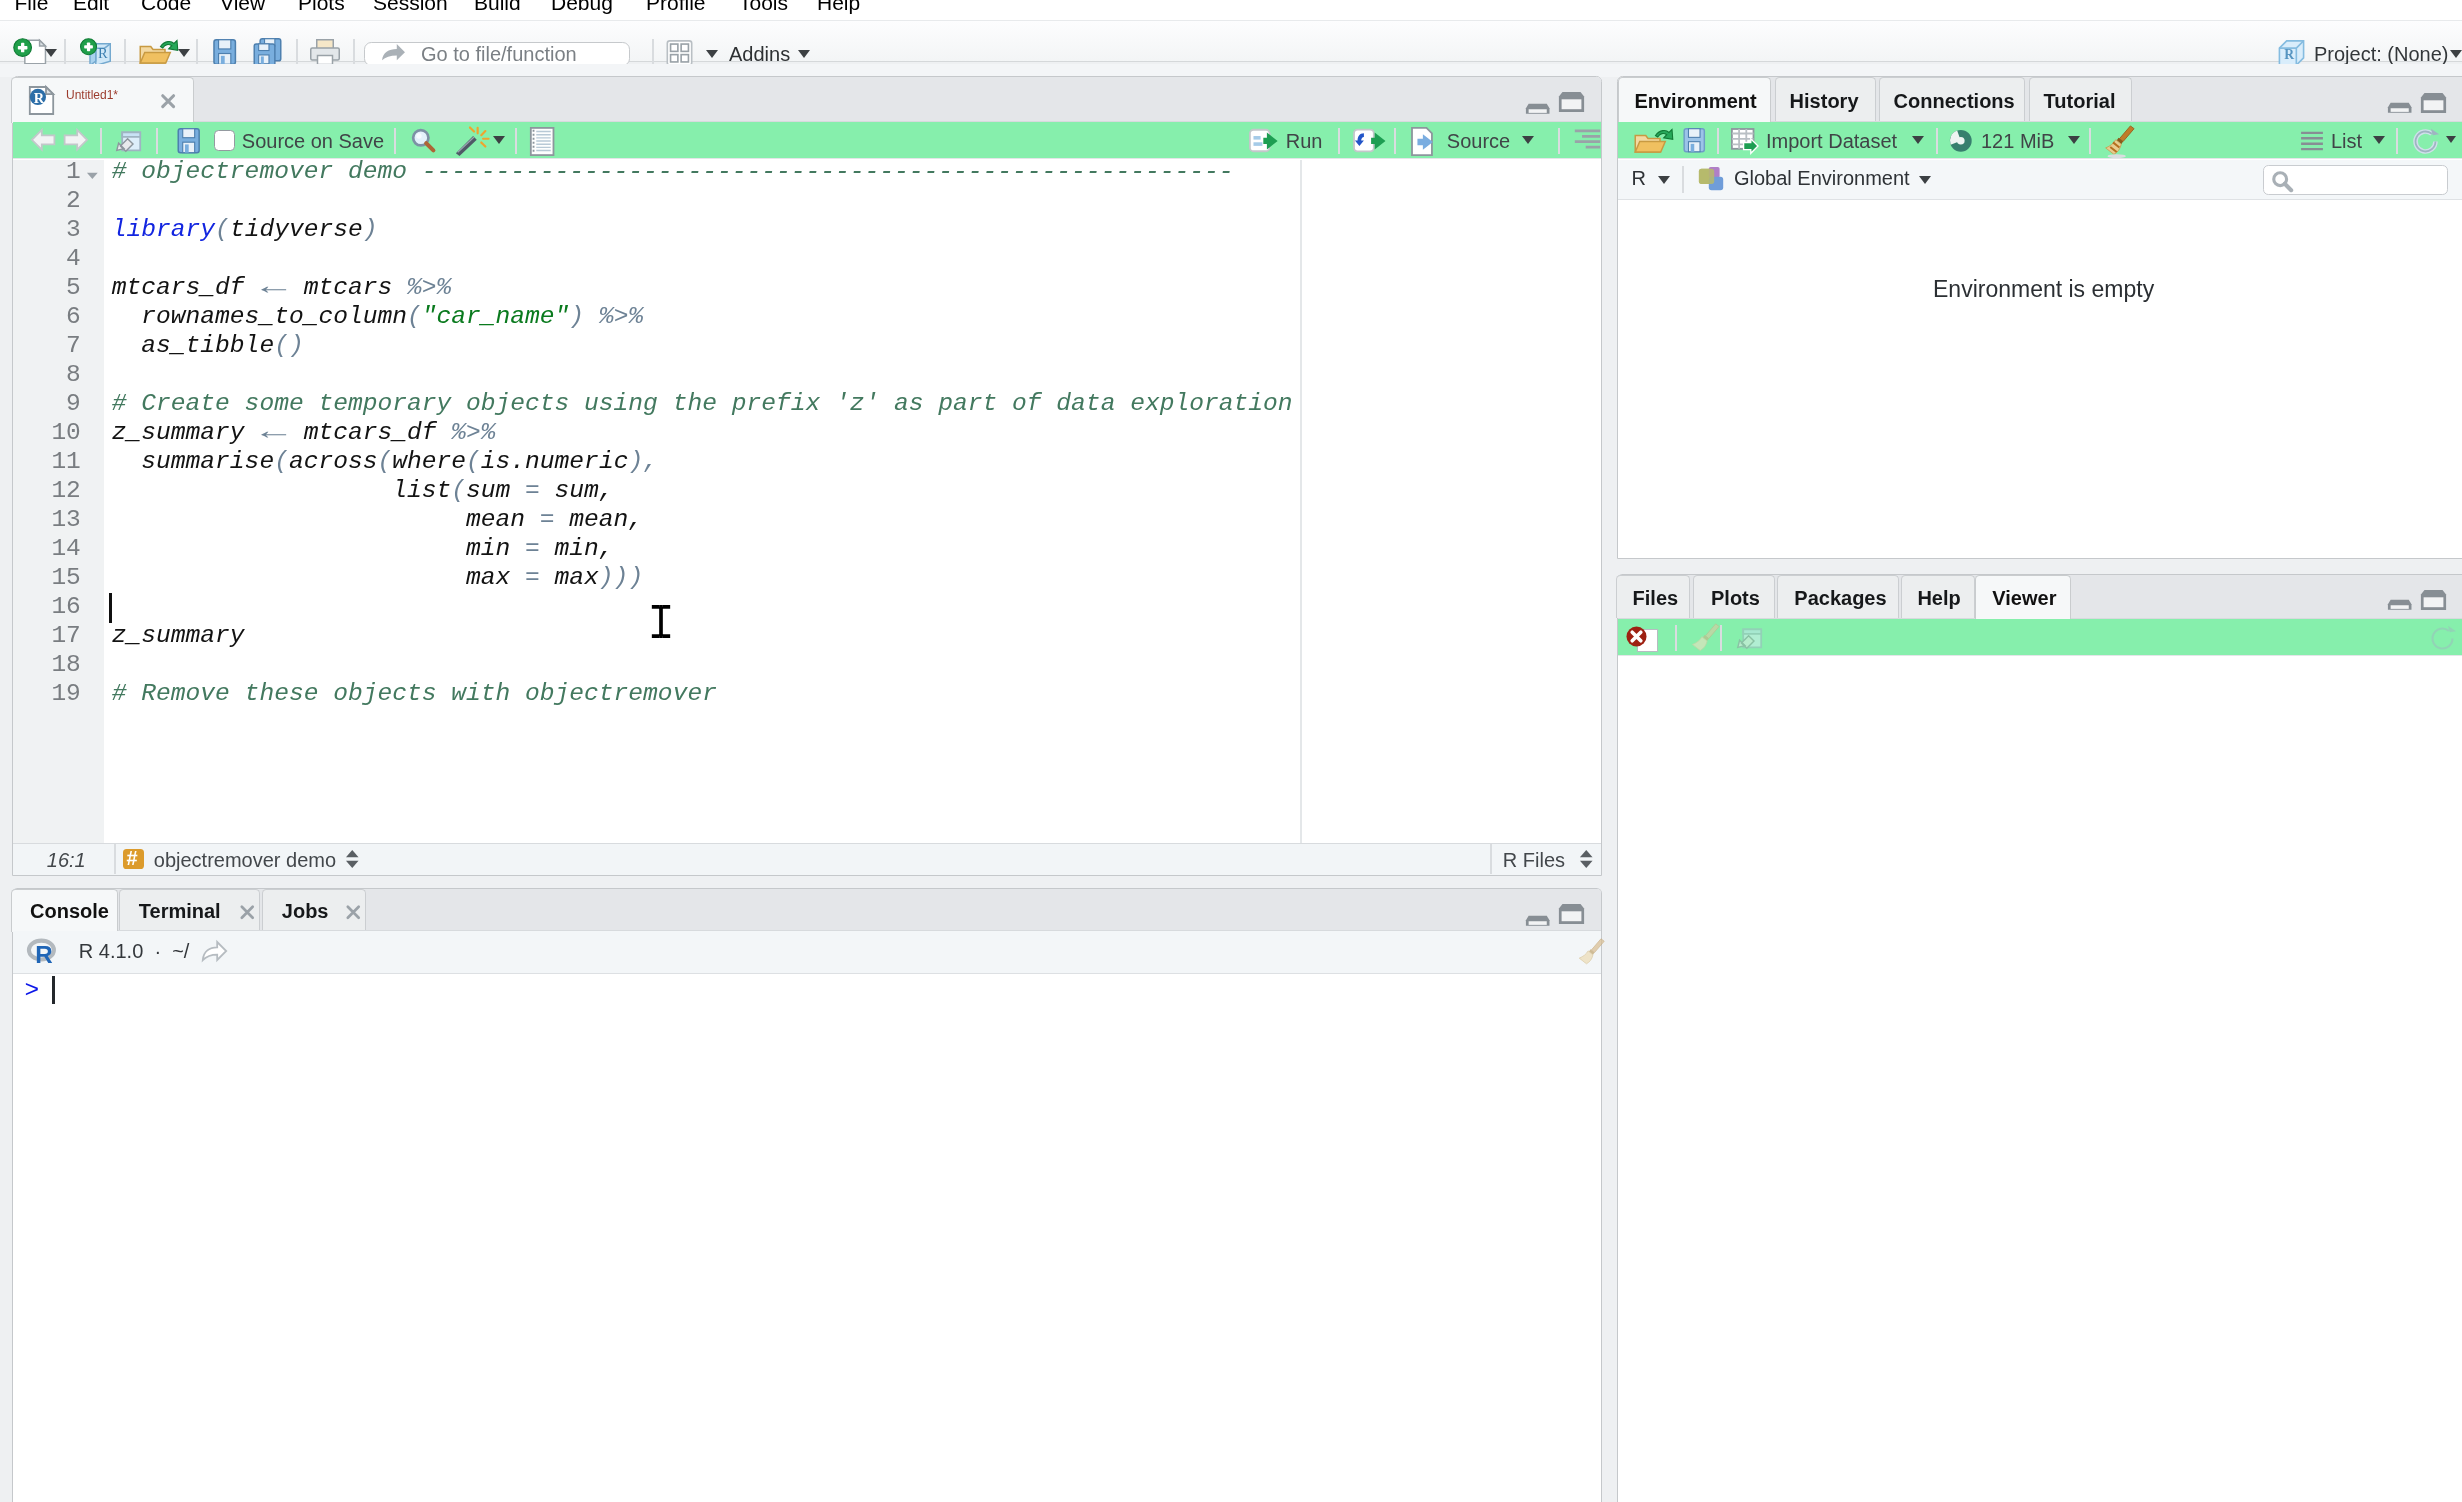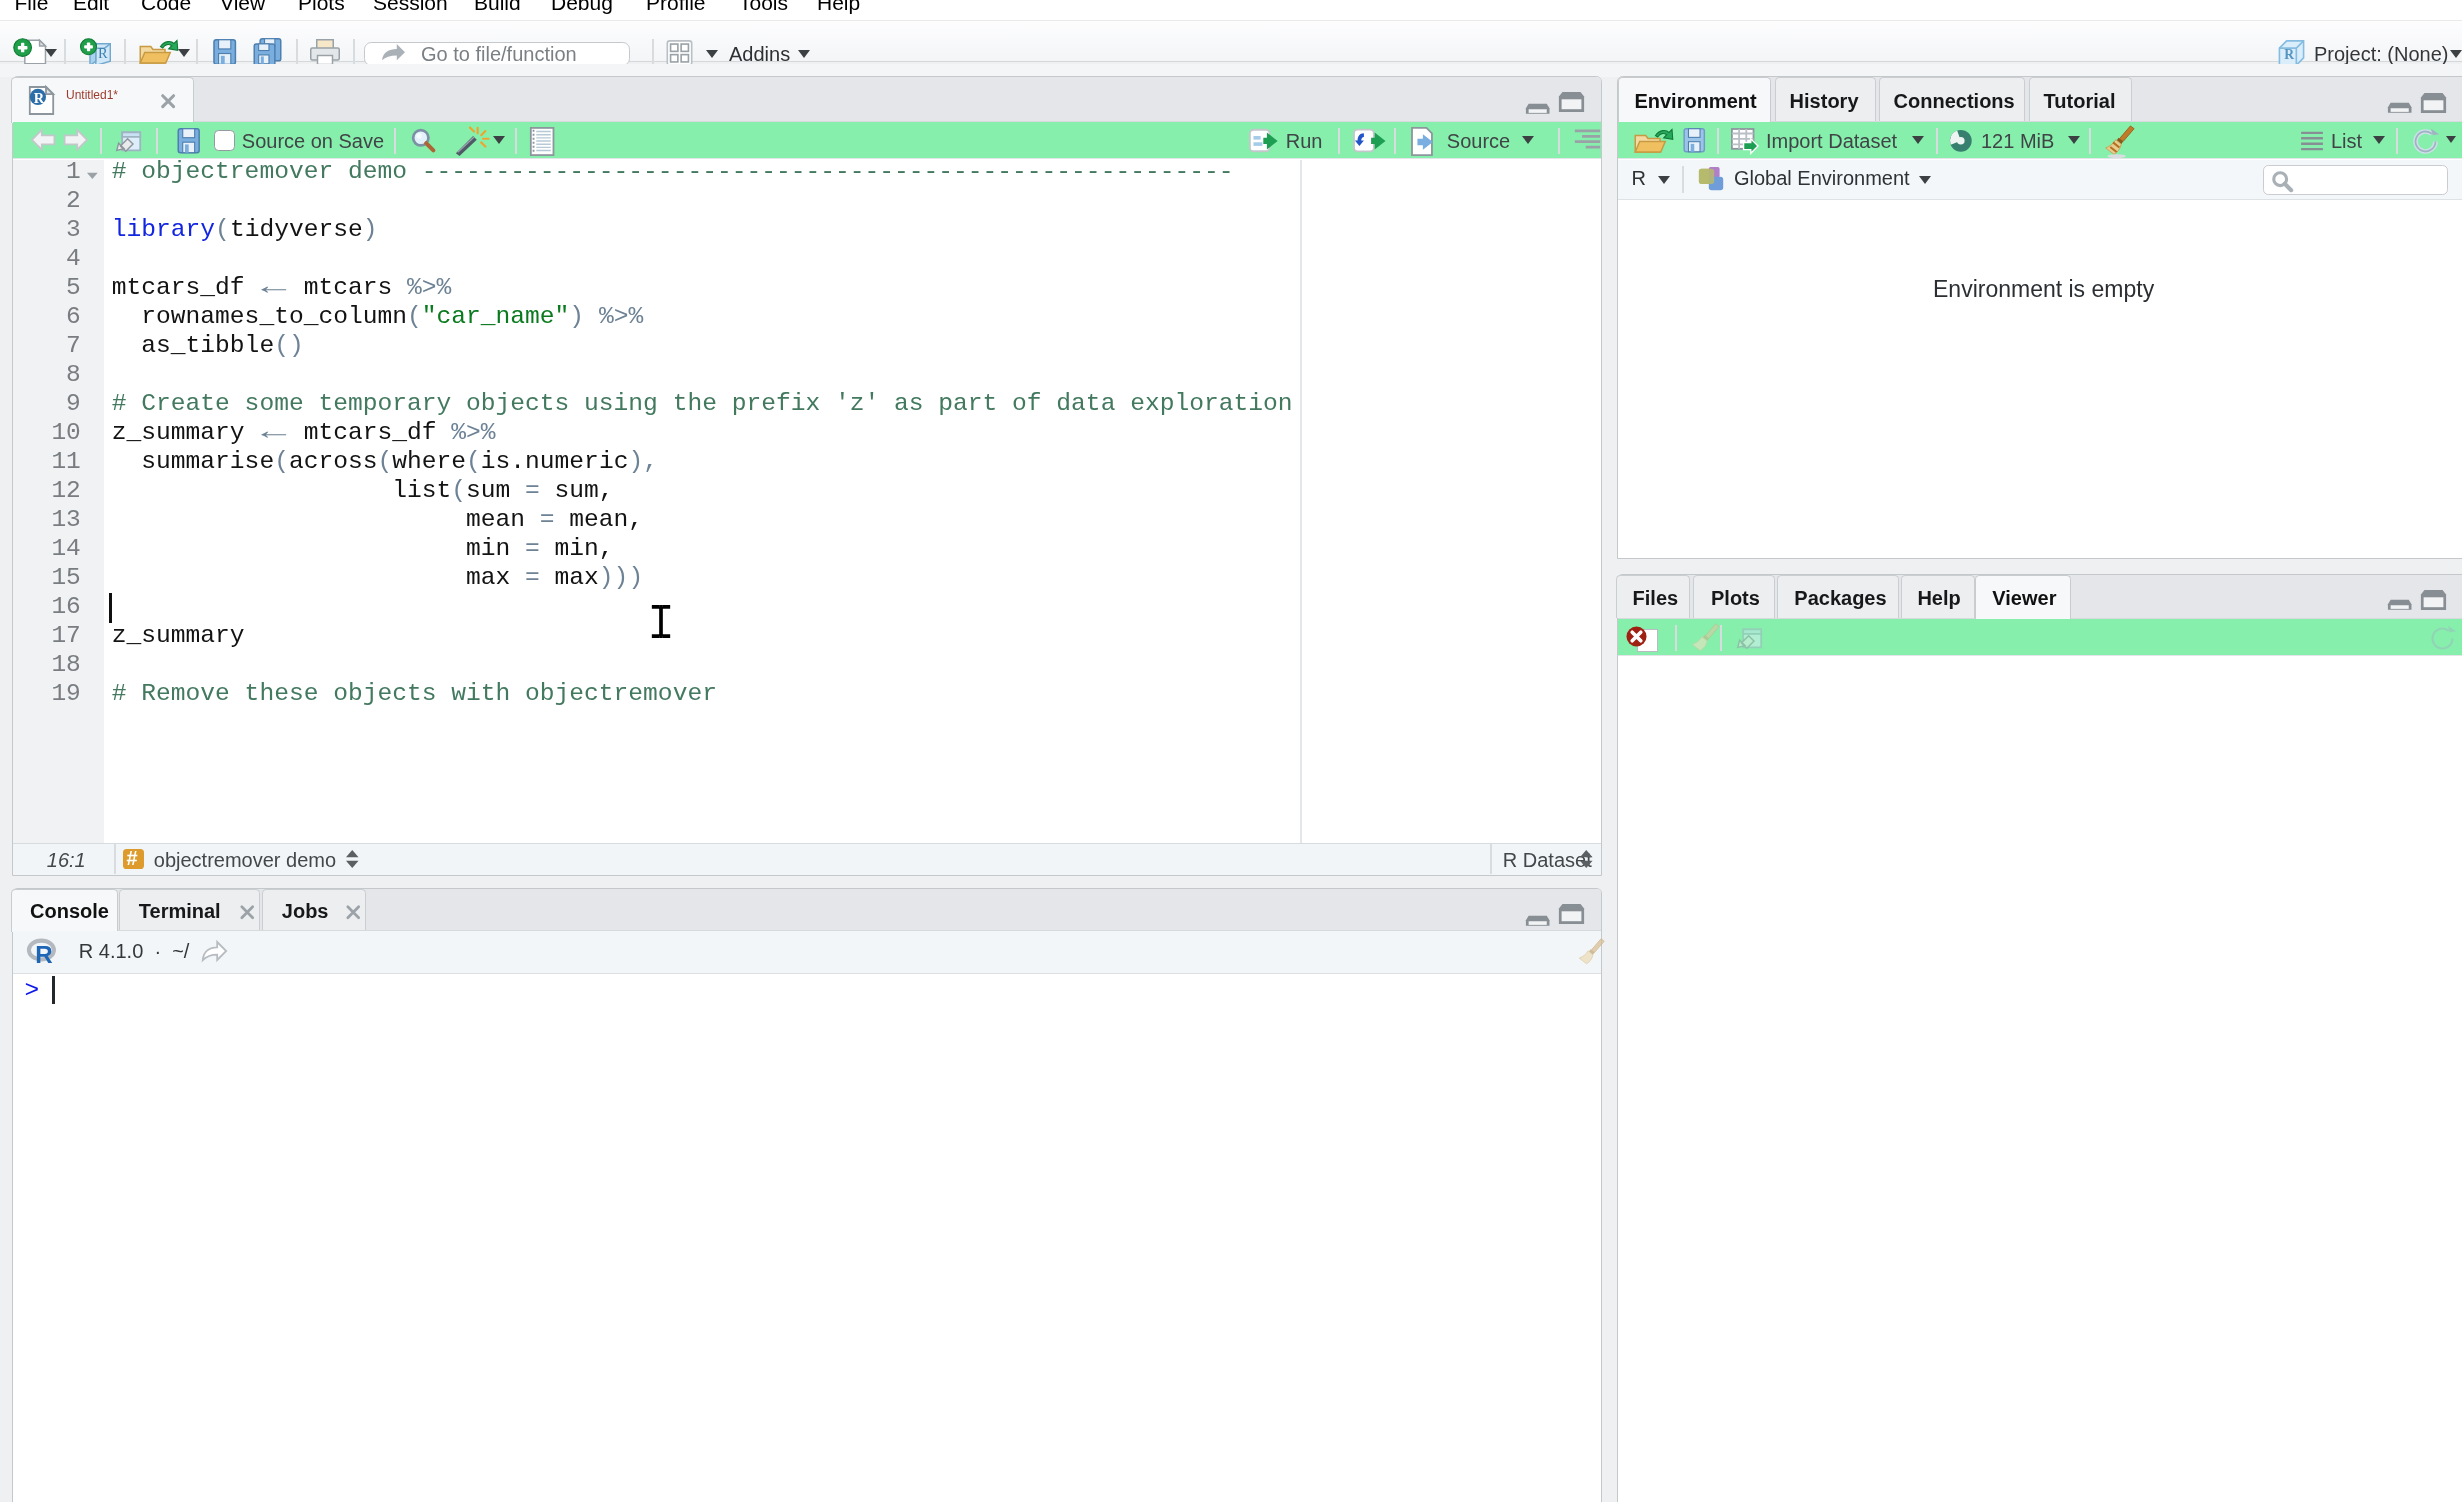--- a/index.html
+++ b/index.html
@@ -243,21 +243,21 @@
 14
 15
 16
 17
 18
 19
 </div>
     <svg style="left:73px;top:11px;" width="12.7" height="9" viewBox="0 0 14 10">
         <path d="M1 2 h12 l-6 7 z" fill="#9aa2a8"></path>
       </svg>
-    <div class="abs mono" id="code" style="left:99px;top:-2.7px;font-size:24.6px;line-height:29px;white-space:pre;color:#131313;"><span style="color:#43795f"># objectremover demo -------------------------------------------------------</span>
+    <div class="abs mono" id="code" style="left:99px;top:-2.7px;font-size:24.6px;line-height:29px;white-space:pre;color:#131313;font-style:italic;"><span style="color:#43795f"># objectremover demo -------------------------------------------------------</span>
 
 <span style="color:#1225e0">library</span><span style="color:#6d8295">(</span><span style="color:#131313">tidyverse</span><span style="color:#6d8295">)</span>
 
 <span style="color:#131313">mtcars_df </span><span class="arr" style="color:#6d8295">←</span><span style="color:#131313"> mtcars </span><span style="color:#6d8295">%&gt;%</span>
 <span style="color:#131313">  rownames_to_column</span><span style="color:#6d8295">(</span><span style="color:#0a7a1e">"car_name"</span><span style="color:#6d8295">)</span><span style="color:#131313"> </span><span style="color:#6d8295">%&gt;%</span>
 <span style="color:#131313">  as_tibble</span><span style="color:#6d8295">()</span>
 
 <span style="color:#43795f"># Create some temporary objects using the prefix 'z' as part of data exploration</span>
 <span style="color:#131313">z_summary </span><span class="arr" style="color:#6d8295">←</span><span style="color:#131313"> mtcars_df </span><span style="color:#6d8295">%&gt;%</span>
 <span style="color:#131313">  summarise</span><span style="color:#6d8295">(</span><span style="color:#131313">across</span><span style="color:#6d8295">(</span><span style="color:#131313">where</span><span style="color:#6d8295">(</span><span style="color:#131313">is.numeric</span><span style="color:#6d8295">),</span>
@@ -284,21 +284,21 @@
     <div class="sep" style="left:101px;top:0;height:30px;"></div>
     <div class="abs" style="left:110px;top:5.4px;width:21px;height:20px;background:#dc9b2c;border-radius:3.6px;">
       <span class="abs" style="left:3.6px;top:-2.7px;font-size:20px;color:#fff;font-weight:bold;">#</span>
     </div>
     <span class="abs" style="left:141px;top:5.4px;font-size:20px;color:#43474b;">objectremover demo</span>
     <svg style="left:332px;top:6.4px;" width="14.5" height="18" viewBox="0 0 16 20">
       <path d="M8 0 l7 8 h-14 z" fill="#5a5f63"></path>
         <path d="M8 20 l7 -8 h-14 z" fill="#5a5f63"></path>
     </svg>
     <div class="sep" style="left:1477px;top:0;height:30px;"></div>
-    <span class="abs" style="left:1490px;top:5.4px;font-size:20px;color:#43474b;">R Dataset</span>
+    <span class="abs" style="left:1490px;top:5.4px;font-size:20px;color:#43474b;">R Files</span>
     <svg style="left:1566px;top:6.4px;" width="14.5" height="18" viewBox="0 0 16 20">
       <path d="M8 0 l7 8 h-14 z" fill="#5a5f63"></path>
         <path d="M8 20 l7 -8 h-14 z" fill="#5a5f63"></path>
     </svg>
   </div>
   <div class="mm-min" style="left:1512px;top:24.5px;">
       <svg width="25.4" height="12.7" viewBox="0 0 28 14">
         <path d="M1 13 v-6 l3 -5 h20 l3 5 v6 z" fill="#878e94"></path>
         <rect x="4" y="8" width="20" height="4" fill="#f2f3f4"></rect>
       </svg>

